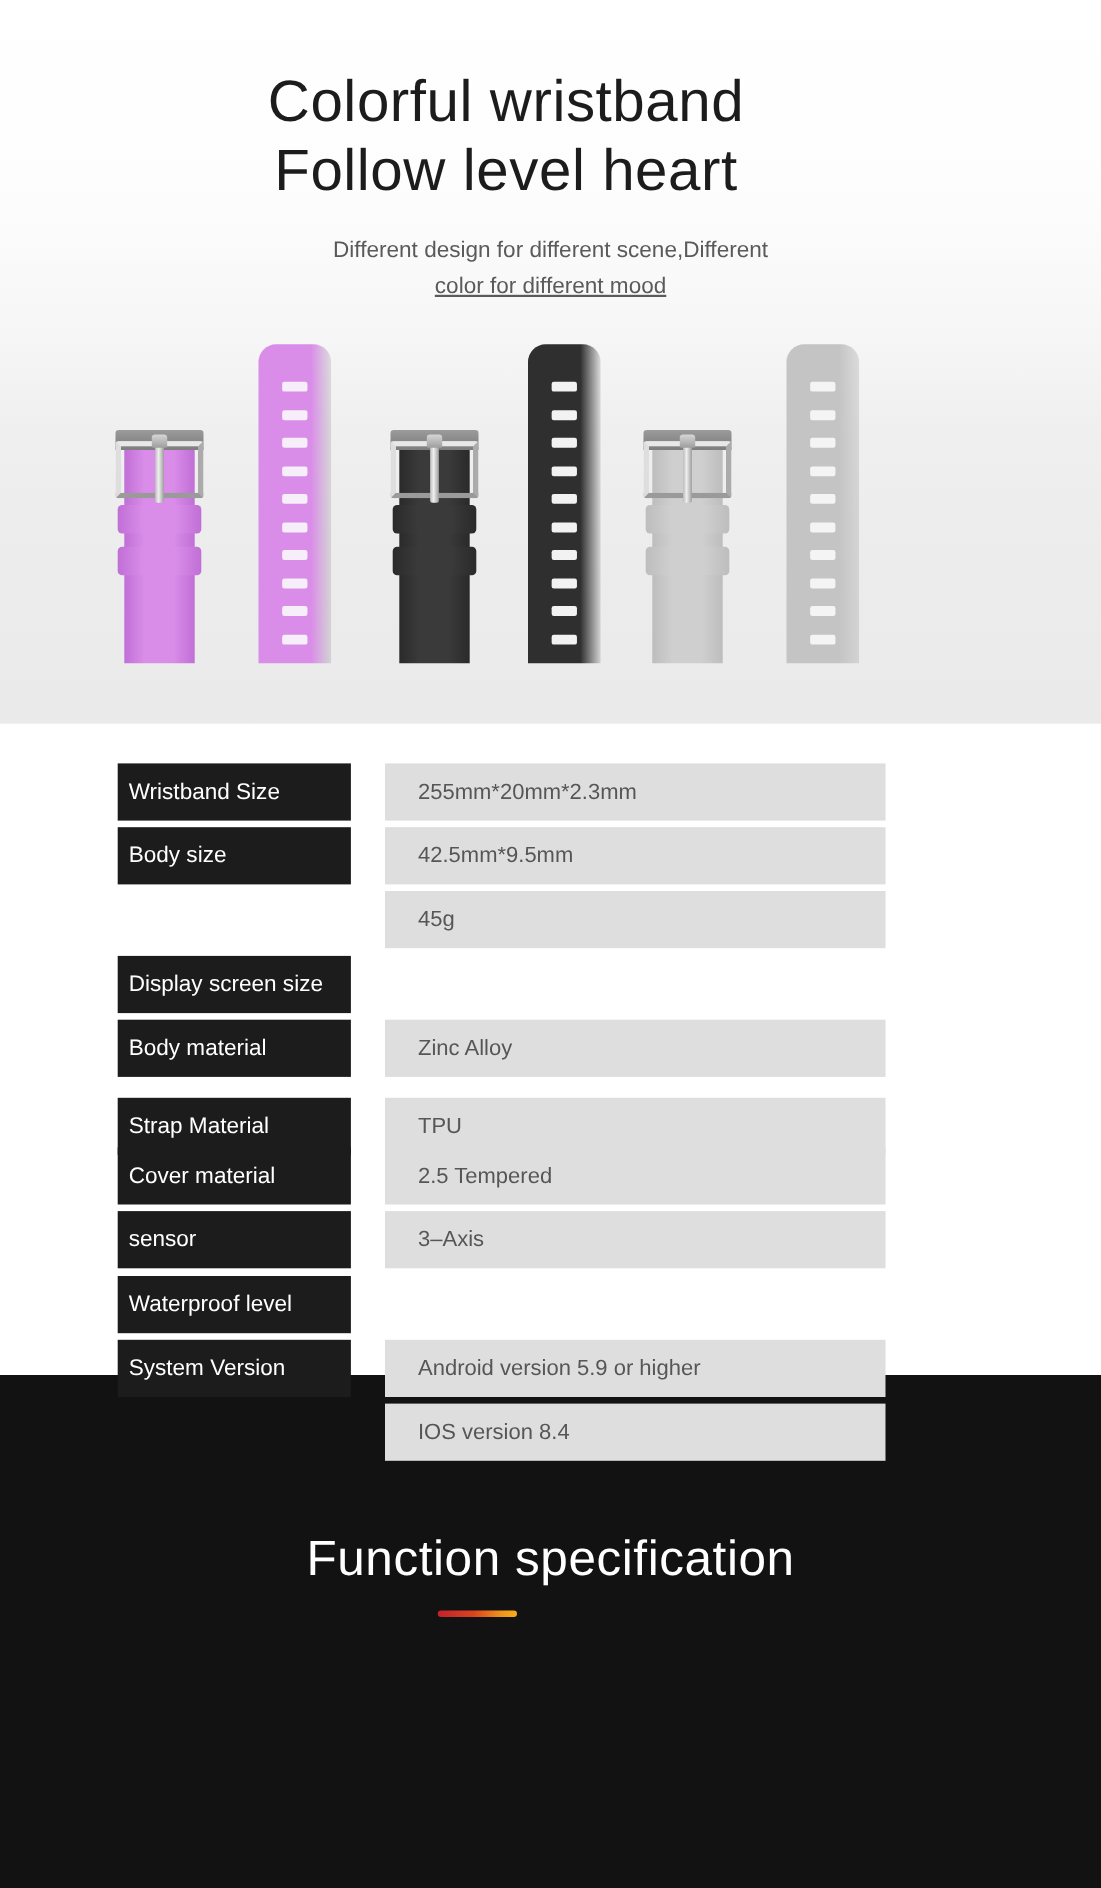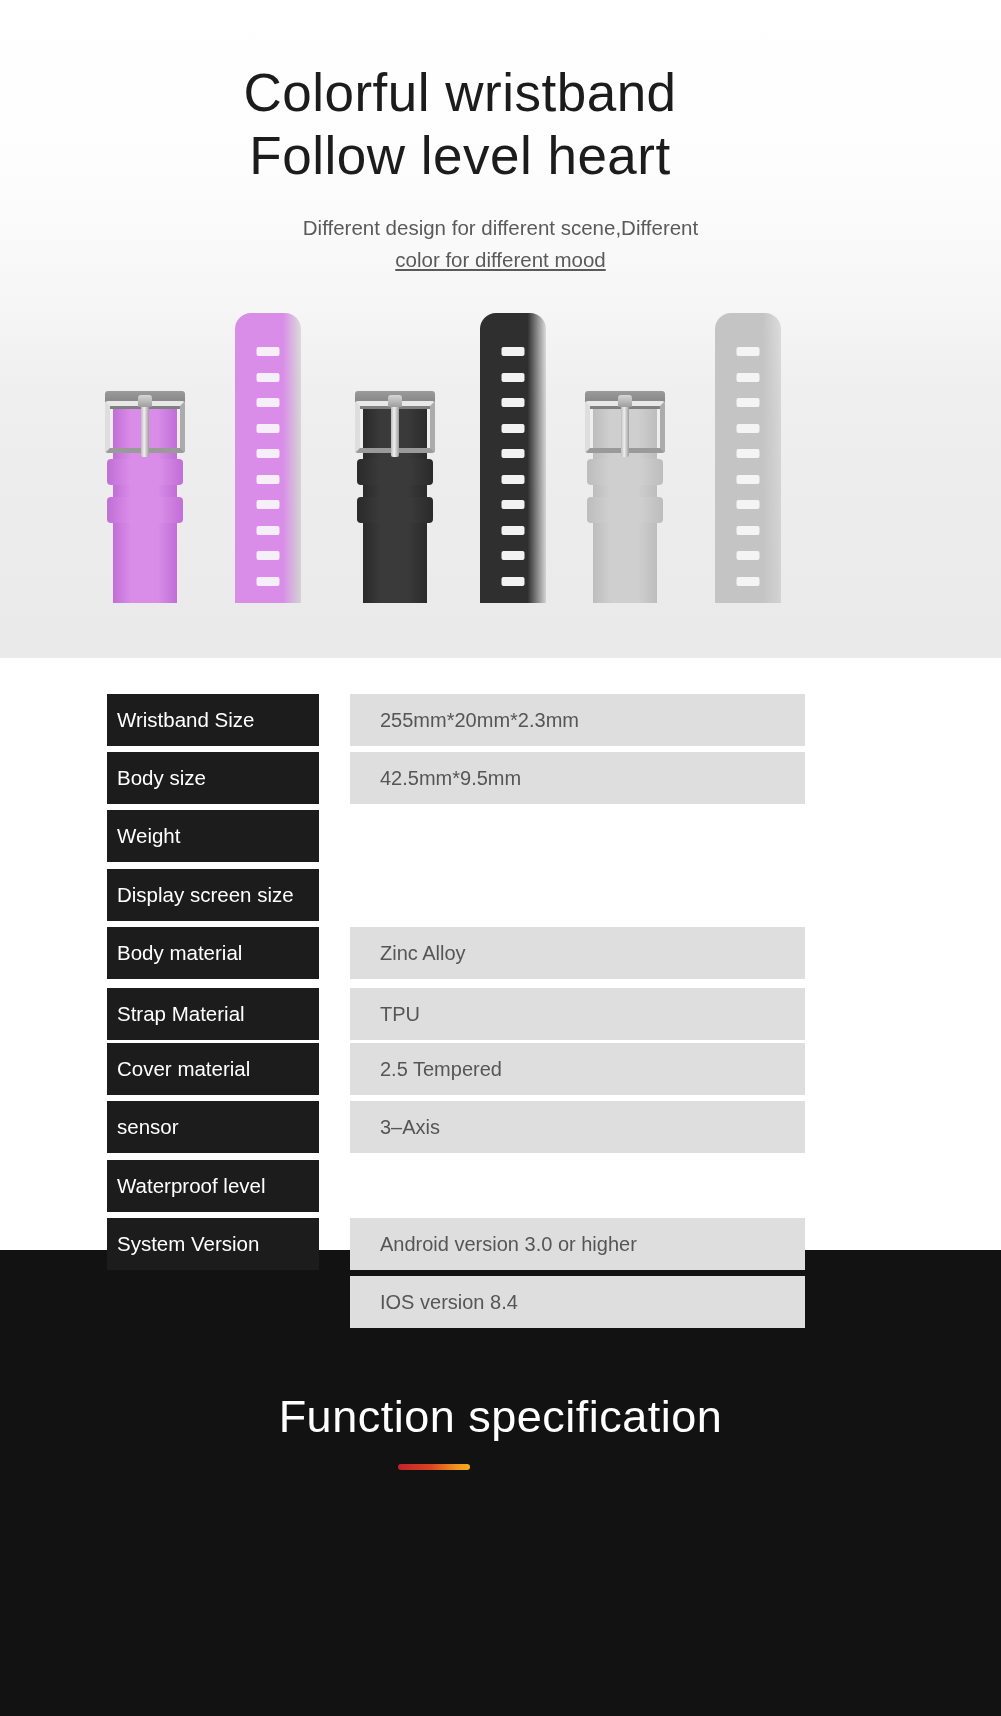--- a/index.html
+++ b/index.html
@@ -360,47 +360,47 @@
     <div class="rows">
         <div class="row" style="top: 36px;">
           <div class="cell-label">Wristband Size</div>
           <div class="cell-value">255mm*20mm*2.3mm</div>
         </div>
         <div class="row" style="top: 94.2px;">
           <div class="cell-label">Body size</div>
           <div class="cell-value">42.5mm*9.5mm</div>
         </div>
         <div class="row" style="top: 152.4px;">
-          <div class="cell-label">Weight</div>
+          <div class="cell-value">45g</div>
         </div>
         <div class="row" style="top: 210.6px;">
           <div class="cell-label">Display screen size</div>
         </div>
         <div class="row" style="top: 268.8px;">
           <div class="cell-label">Body material</div>
           <div class="cell-value">Zinc Alloy</div>
         </div>
-        <div class="row" style="top: 330px;">
+        <div class="row" style="top: 340px;">
           <div class="cell-label">Strap Material</div>
           <div class="cell-value">TPU</div>
         </div>
         <div class="row" style="top: 385.2px; text-decoration: underline;">
           <div class="cell-label">Cover material</div>
           <div class="cell-value">2.5 Tempered</div>
         </div>
         <div class="row" style="top: 443.4px;">
           <div class="cell-label">sensor</div>
           <div class="cell-value">3–Axis</div>
         </div>
         <div class="row" style="top: 501.6px;">
           <div class="cell-label">Waterproof level</div>
         </div>
         <div class="row" style="top: 559.8px;">
           <div class="cell-label">System Version</div>
-          <div class="cell-value">Android version 3.0 or higher</div>
+          <div class="cell-value">Android version 5.9 or higher</div>
         </div>
         <div class="row value-only" style="top: 618px;">
           <div class="cell-value">IOS version 8.4</div>
         </div>
       </div>
   </div>
 
   <div class="footer">
     <div class="footer-title">Function specification</div>
     <div class="footer-rule"></div>

